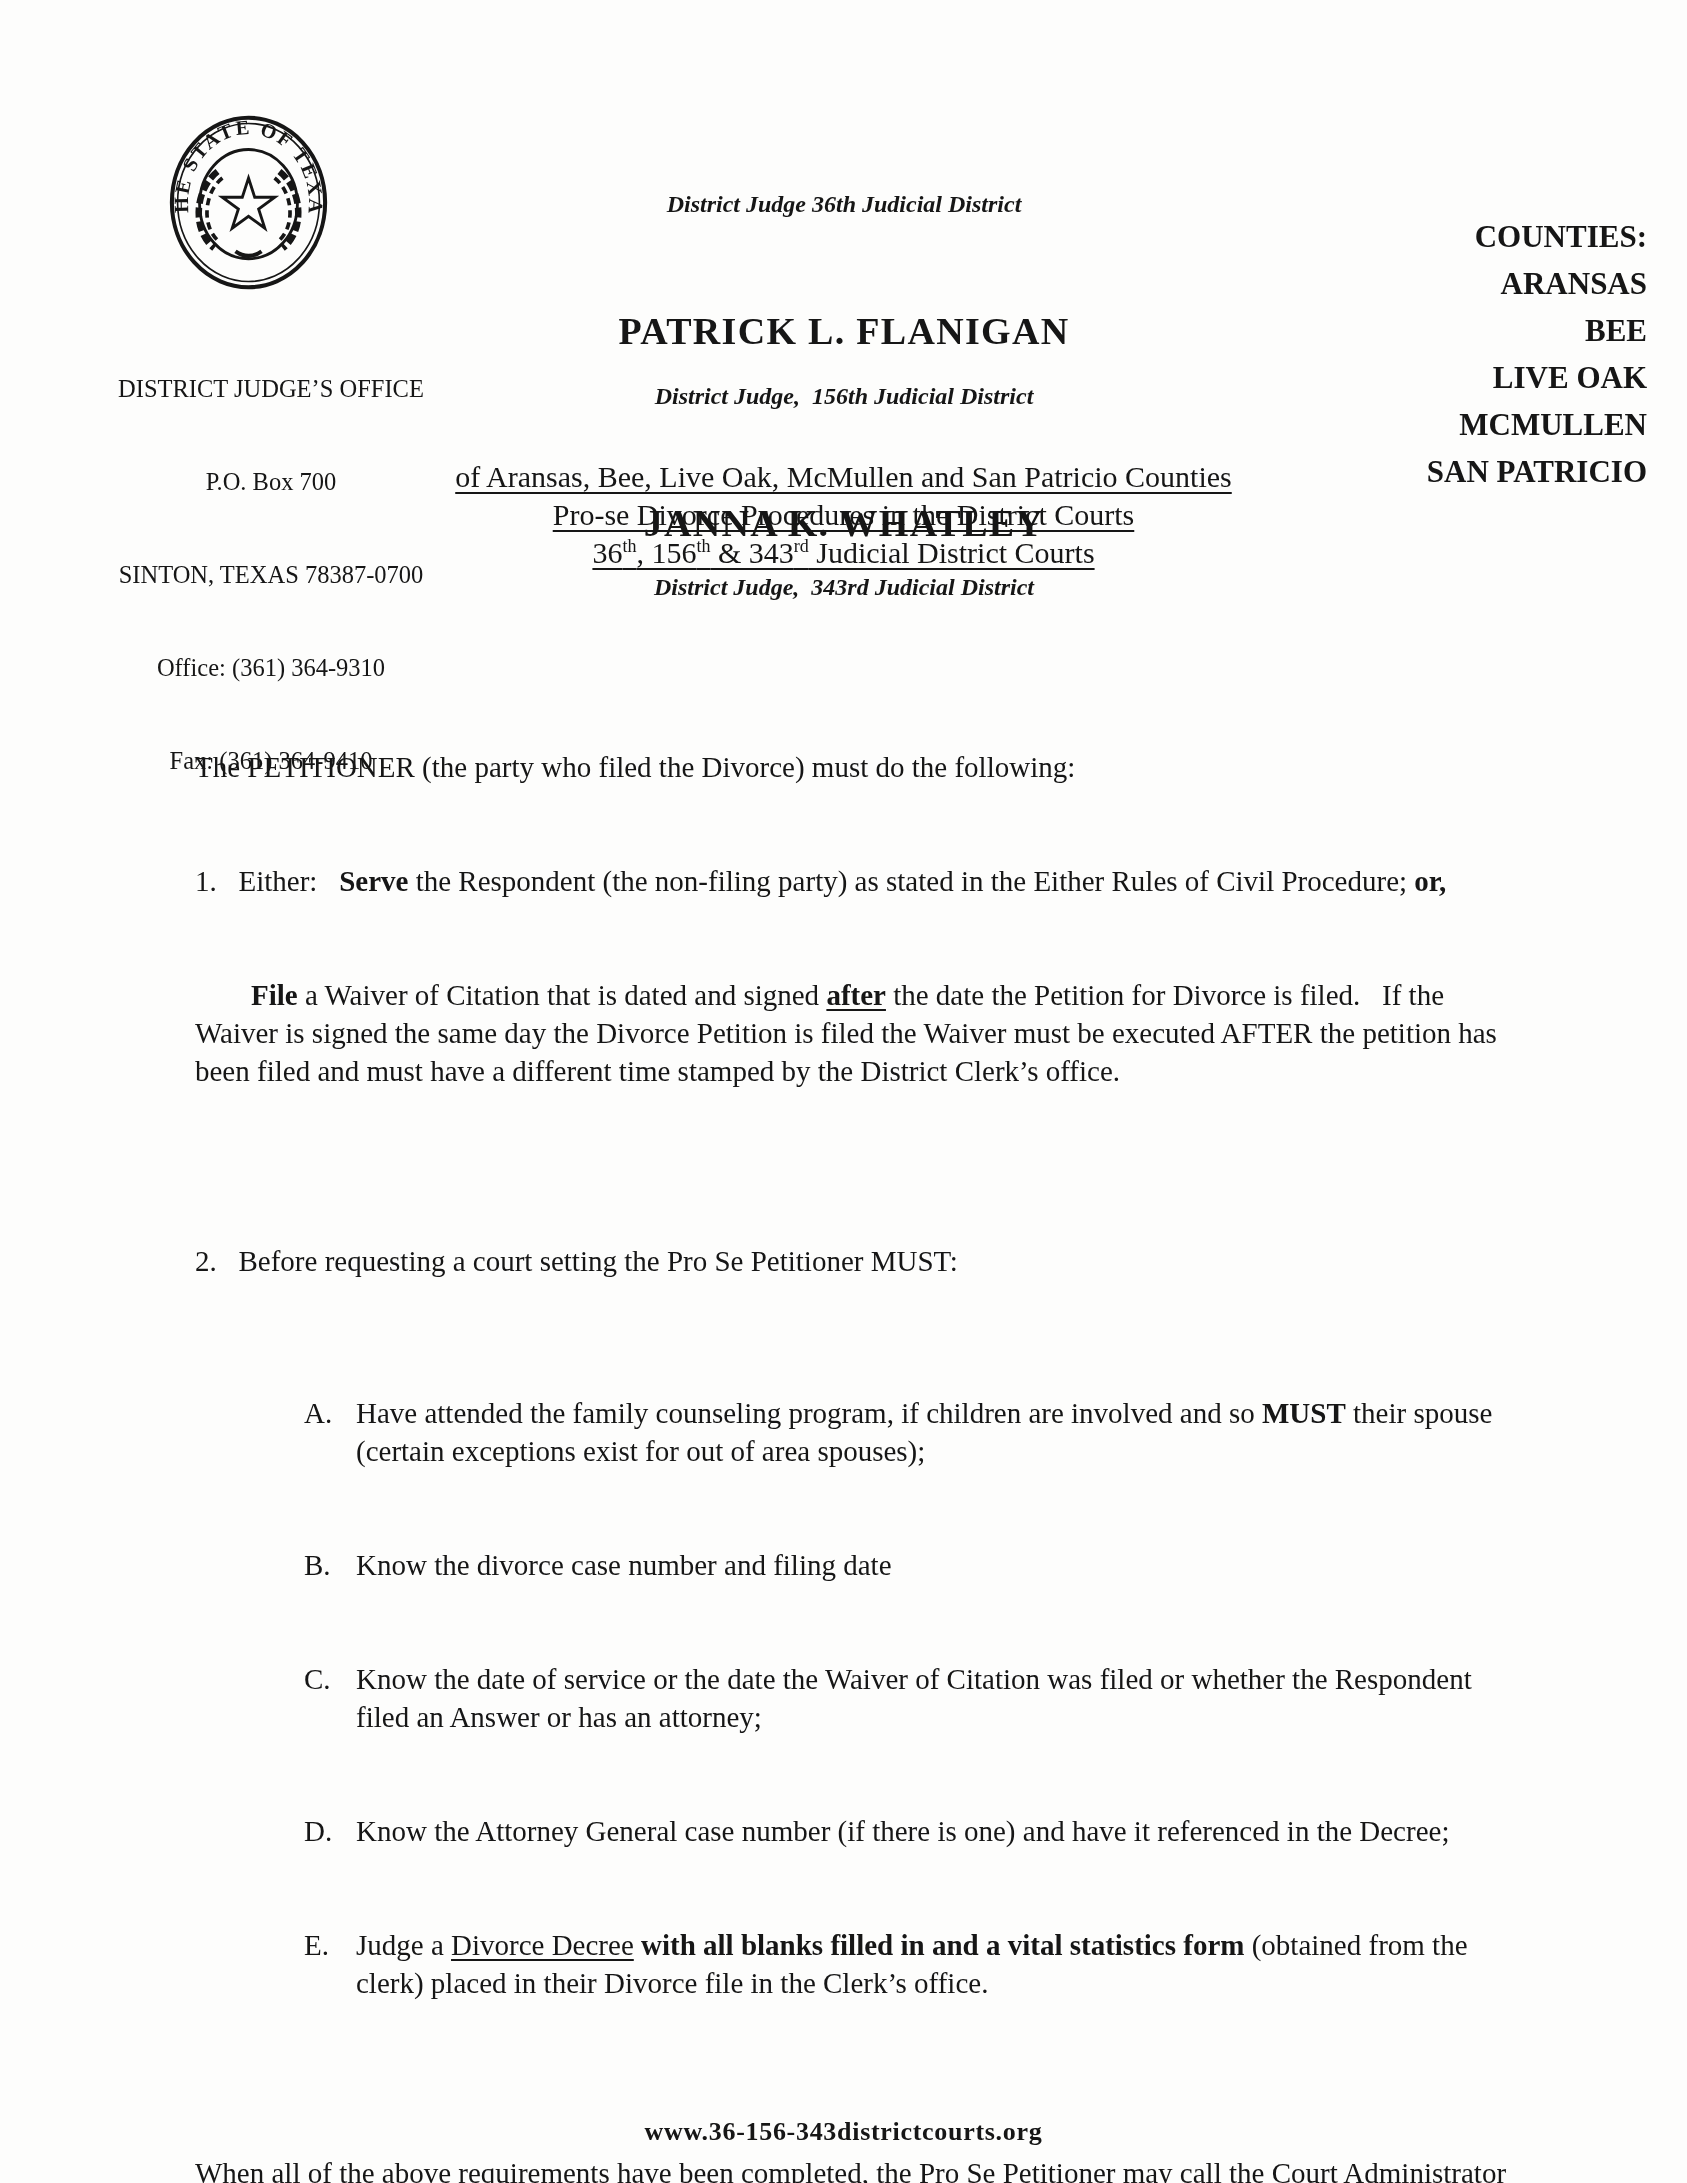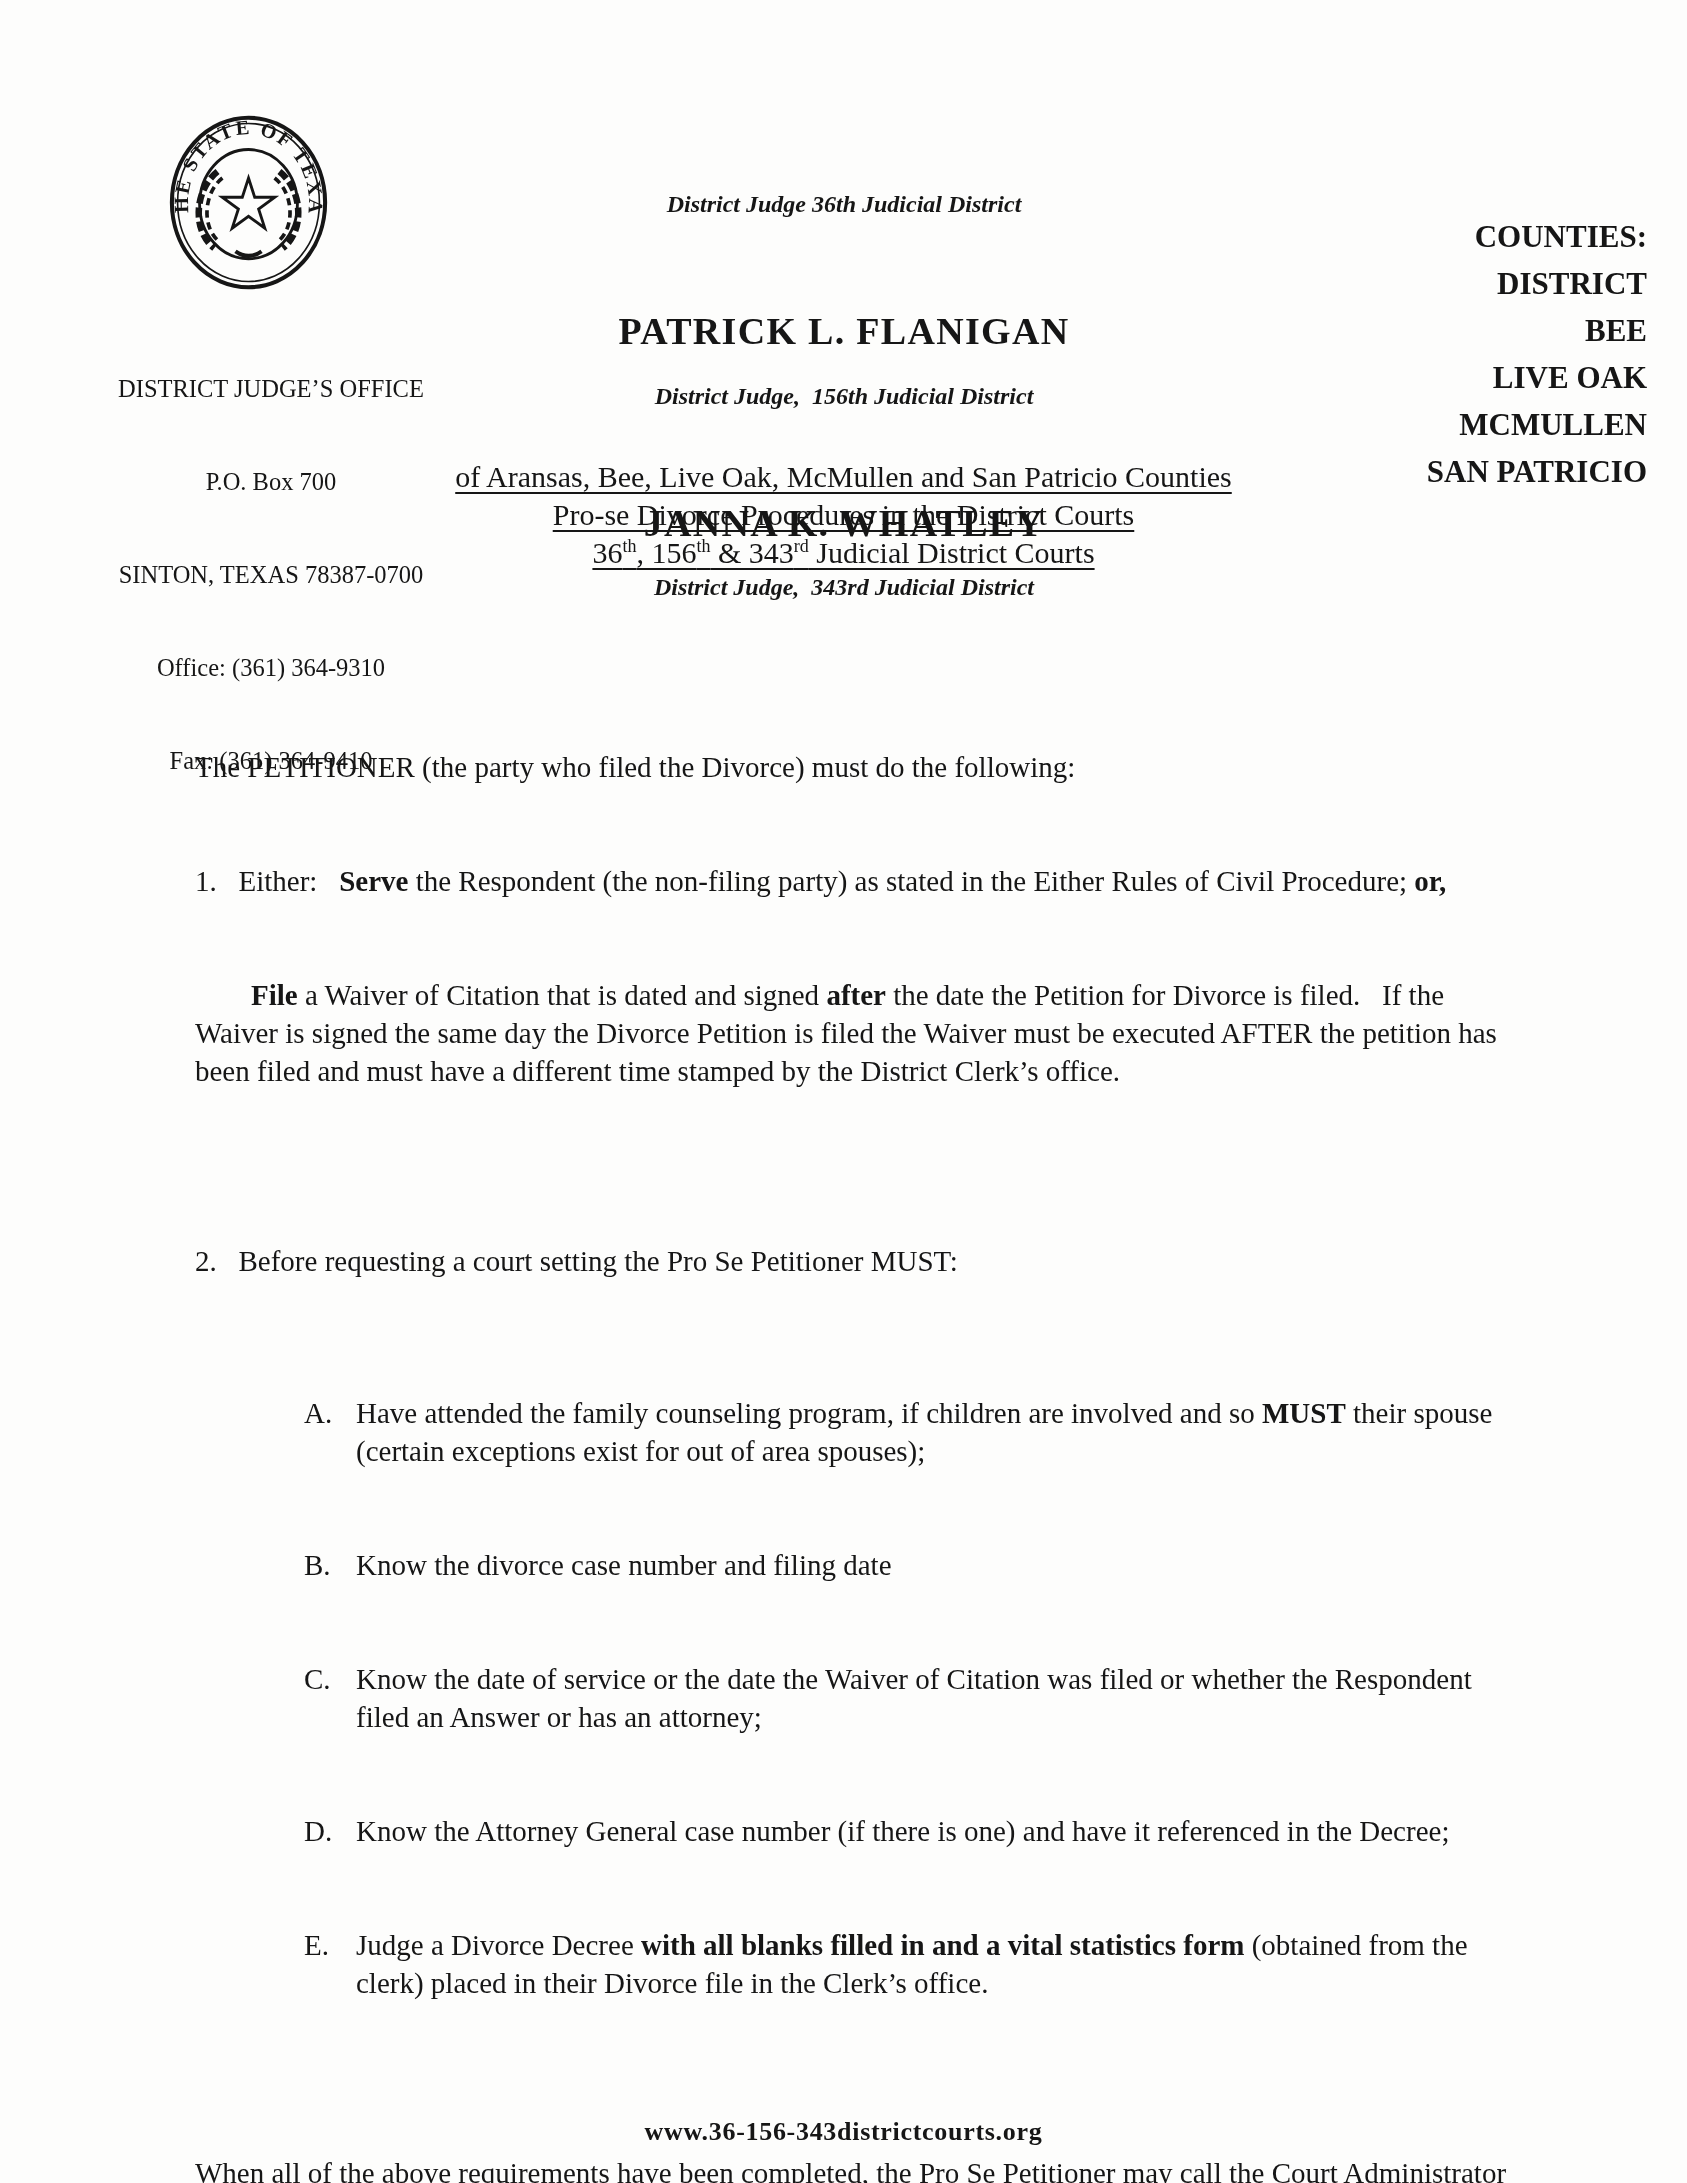--- a/index.html
+++ b/index.html
@@ -55,21 +55,21 @@
   
   .body-text {
     position:absolute; left:195px; top:634px; width:1313px;
     font-size:29px; line-height:38px;
     white-space:pre-wrap;
   }
   .p { margin:0; }
   .mt1 { margin-top:38px; }
   .indent { text-indent:56px; }
   .b { font-weight:bold; }
-  .u { text-decoration-thickness:2px; text-underline-offset:4px; }
+  .u { text-decoration:underline; text-decoration-thickness:2px; text-underline-offset:4px; }
   sup { font-size:0.6em; line-height:0; }
 
   .li { display:flex; margin-left:109px; }
   .li-letter { flex:0 0 52px; }
   .li-body { flex:1; }
 
   
   .page-footer {
     position:absolute; left:0; right:0; top:2117px;
     text-align:center; font-size:26px; font-weight:bold;
@@ -120,21 +120,21 @@
         <div class="judge-title">District Judge,  156th Judicial District</div>
       </div>
       <div class="judge">
         <div class="judge-name">JANNA K. WHATLEY</div>
         <div class="judge-title">District Judge,  343rd Judicial District</div>
       </div>
     </div>
 
     <div class="counties">
       <div>COUNTIES:</div>
-      <div class="county-item">DISTRICT</div>
+      <div class="county-item">ARANSAS</div>
       <div class="county-item">BEE</div>
       <div class="county-item">LIVE OAK</div>
       <div class="county-item">MCMULLEN</div>
       <div class="county-item">SAN PATRICIO</div>
     </div>
   </header>
 
   <section class="title-block">
     <div><span class="title-line">of Aransas, Bee, Live Oak, McMullen and San Patricio Counties</span></div>
     <div><span class="title-line">Pro-se Divorce Procedures in the District Courts</span></div>

